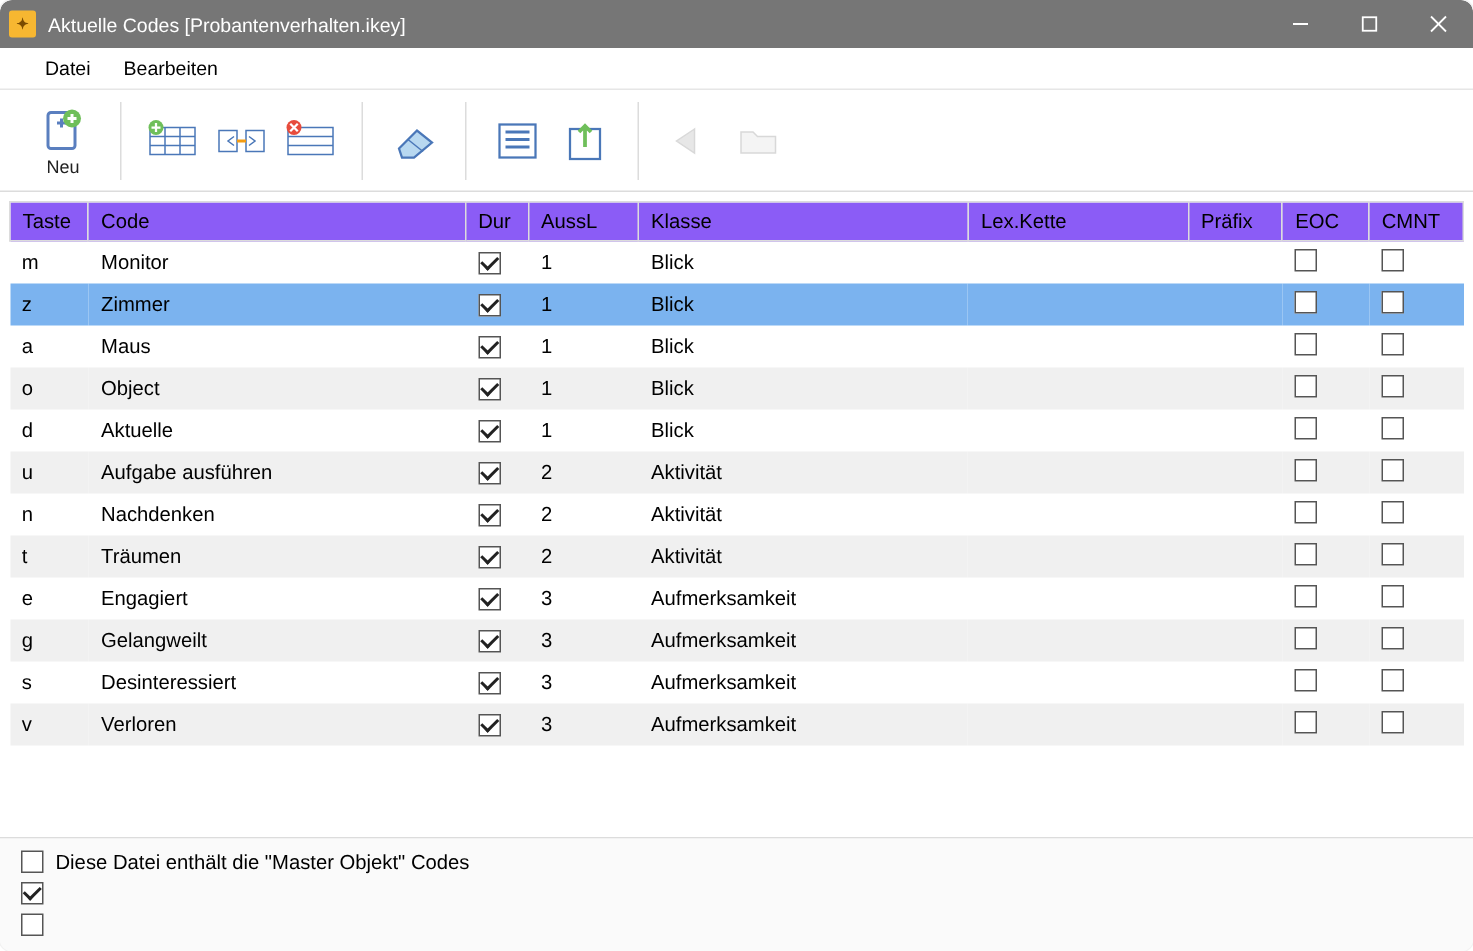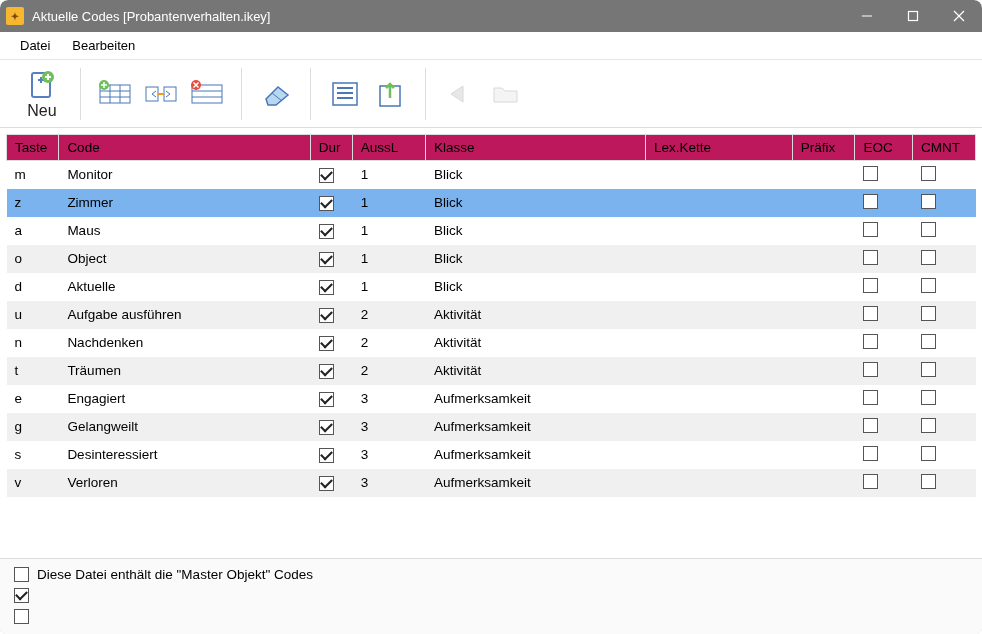--- a/index.html
+++ b/index.html
@@ -36,21 +36,21 @@
   .titlebar .winbtn {
     width: 46px; height: 32px;
     display: flex; align-items: center; justify-content: center;
     color: #fff; font-size: 12px;
   }
   .titlebar .winbtn svg { stroke: #fff; }
   
   .menubar {
     height: 28px;
     display: flex; align-items: center;
-    padding: 0 10px;
+    padding: 0 20px;
     gap: 2px;
     border-bottom: 1px solid #e6e6e6;
   }
   .menubar .menuitem {
     padding: 4px 10px;
   }
   
   .toolbar {
     display: flex;
     align-items: center;
@@ -73,21 +73,21 @@
     margin: 0 2px;
   }
   .tool-btn {
     display: flex;
     flex-direction: column;
     align-items: center;
     justify-content: center;
     min-width: 44px;
     height: 58px;
     padding: 2px 6px;
-    font-size: 16px;
+    font-size: 12px;
     color: #222;
   }
   .tool-btn.disabled { color: #9e9e9e; }
   .tool-btn .icon-slot {
     width: 36px; height: 34px;
     display:flex;align-items:center;justify-content:center;
   }
   .tool-btn-icononly {
     display:flex;align-items:center;justify-content:center;
     width: 40px; height: 40px;
@@ -97,21 +97,21 @@
     padding: 6px;
   }
   table {
     width: 100%;
     border-collapse: collapse;
     font-size: 13.5px;
   }
   thead th {
     text-align: left;
     font-weight: 400;
-    background: #be185d;
+    background: #8b5cf6;
     border: 1px solid #dcdcdc;
     padding: 4px 8px;
     height: 26px;
   }
   tbody td {
     padding: 4px 8px;
     height: 28px;
     border-right: 1px solid transparent;
   }
   tbody tr.striped { background: #f0f0f0; }

